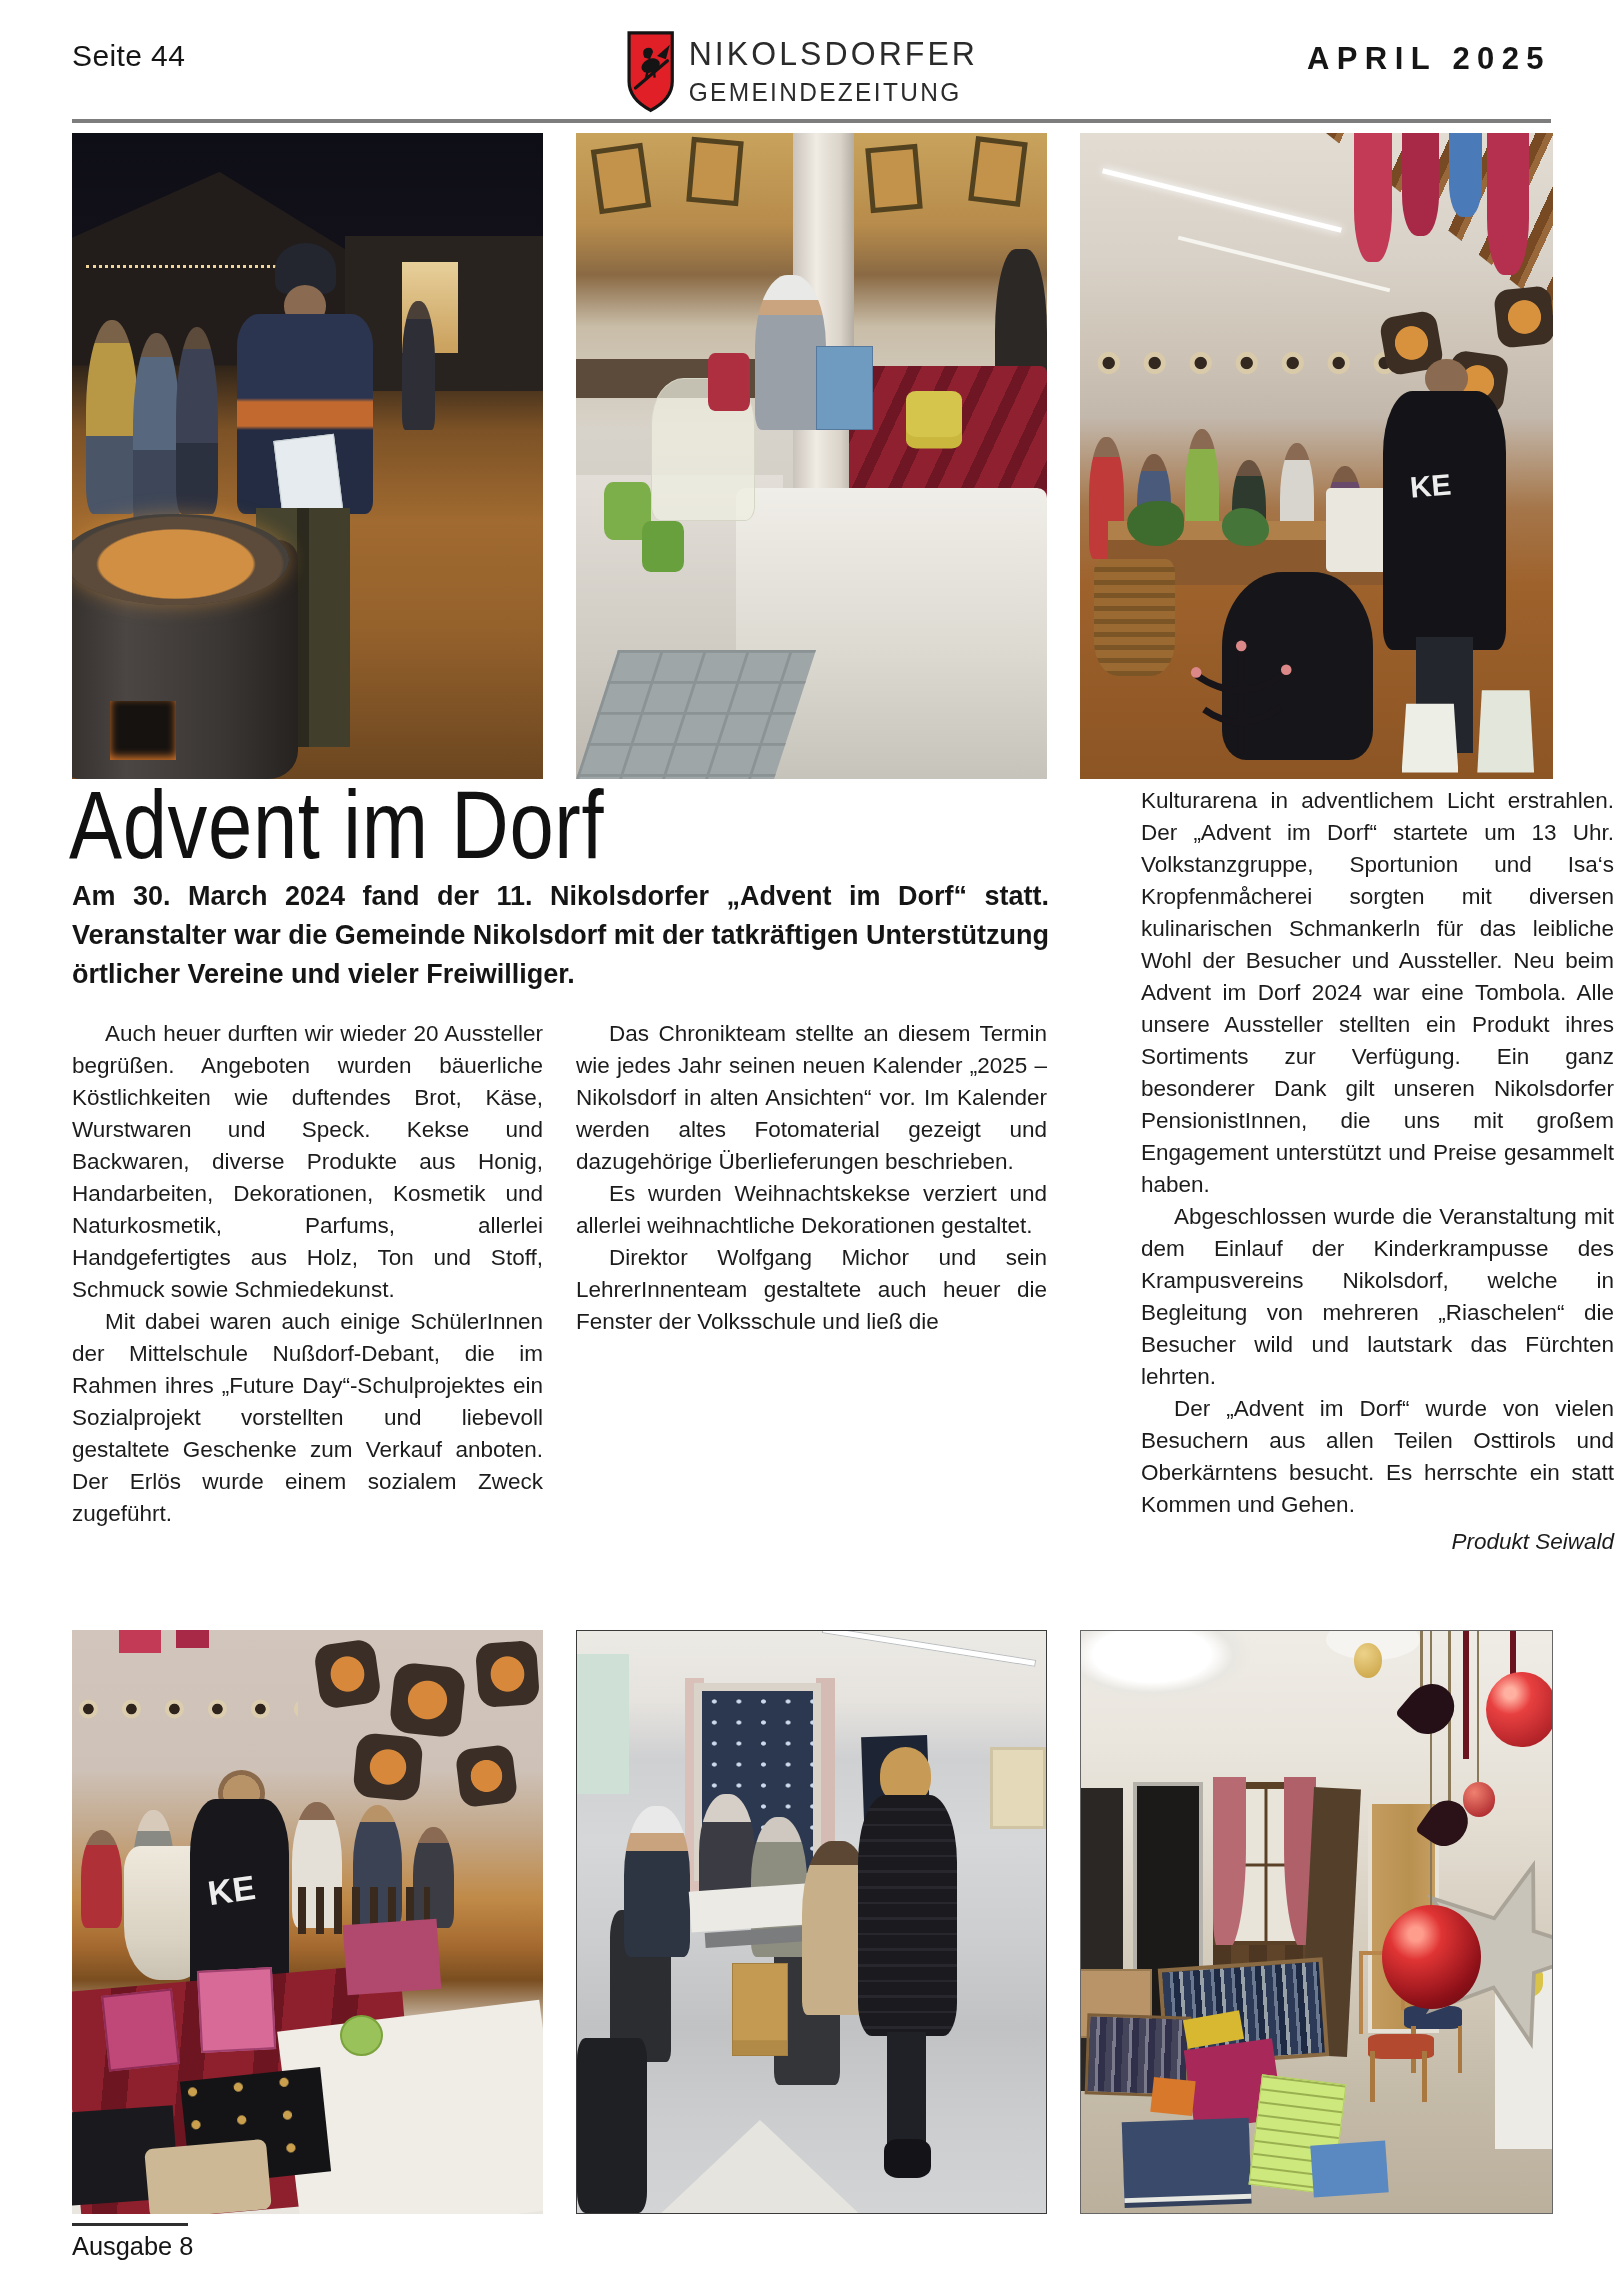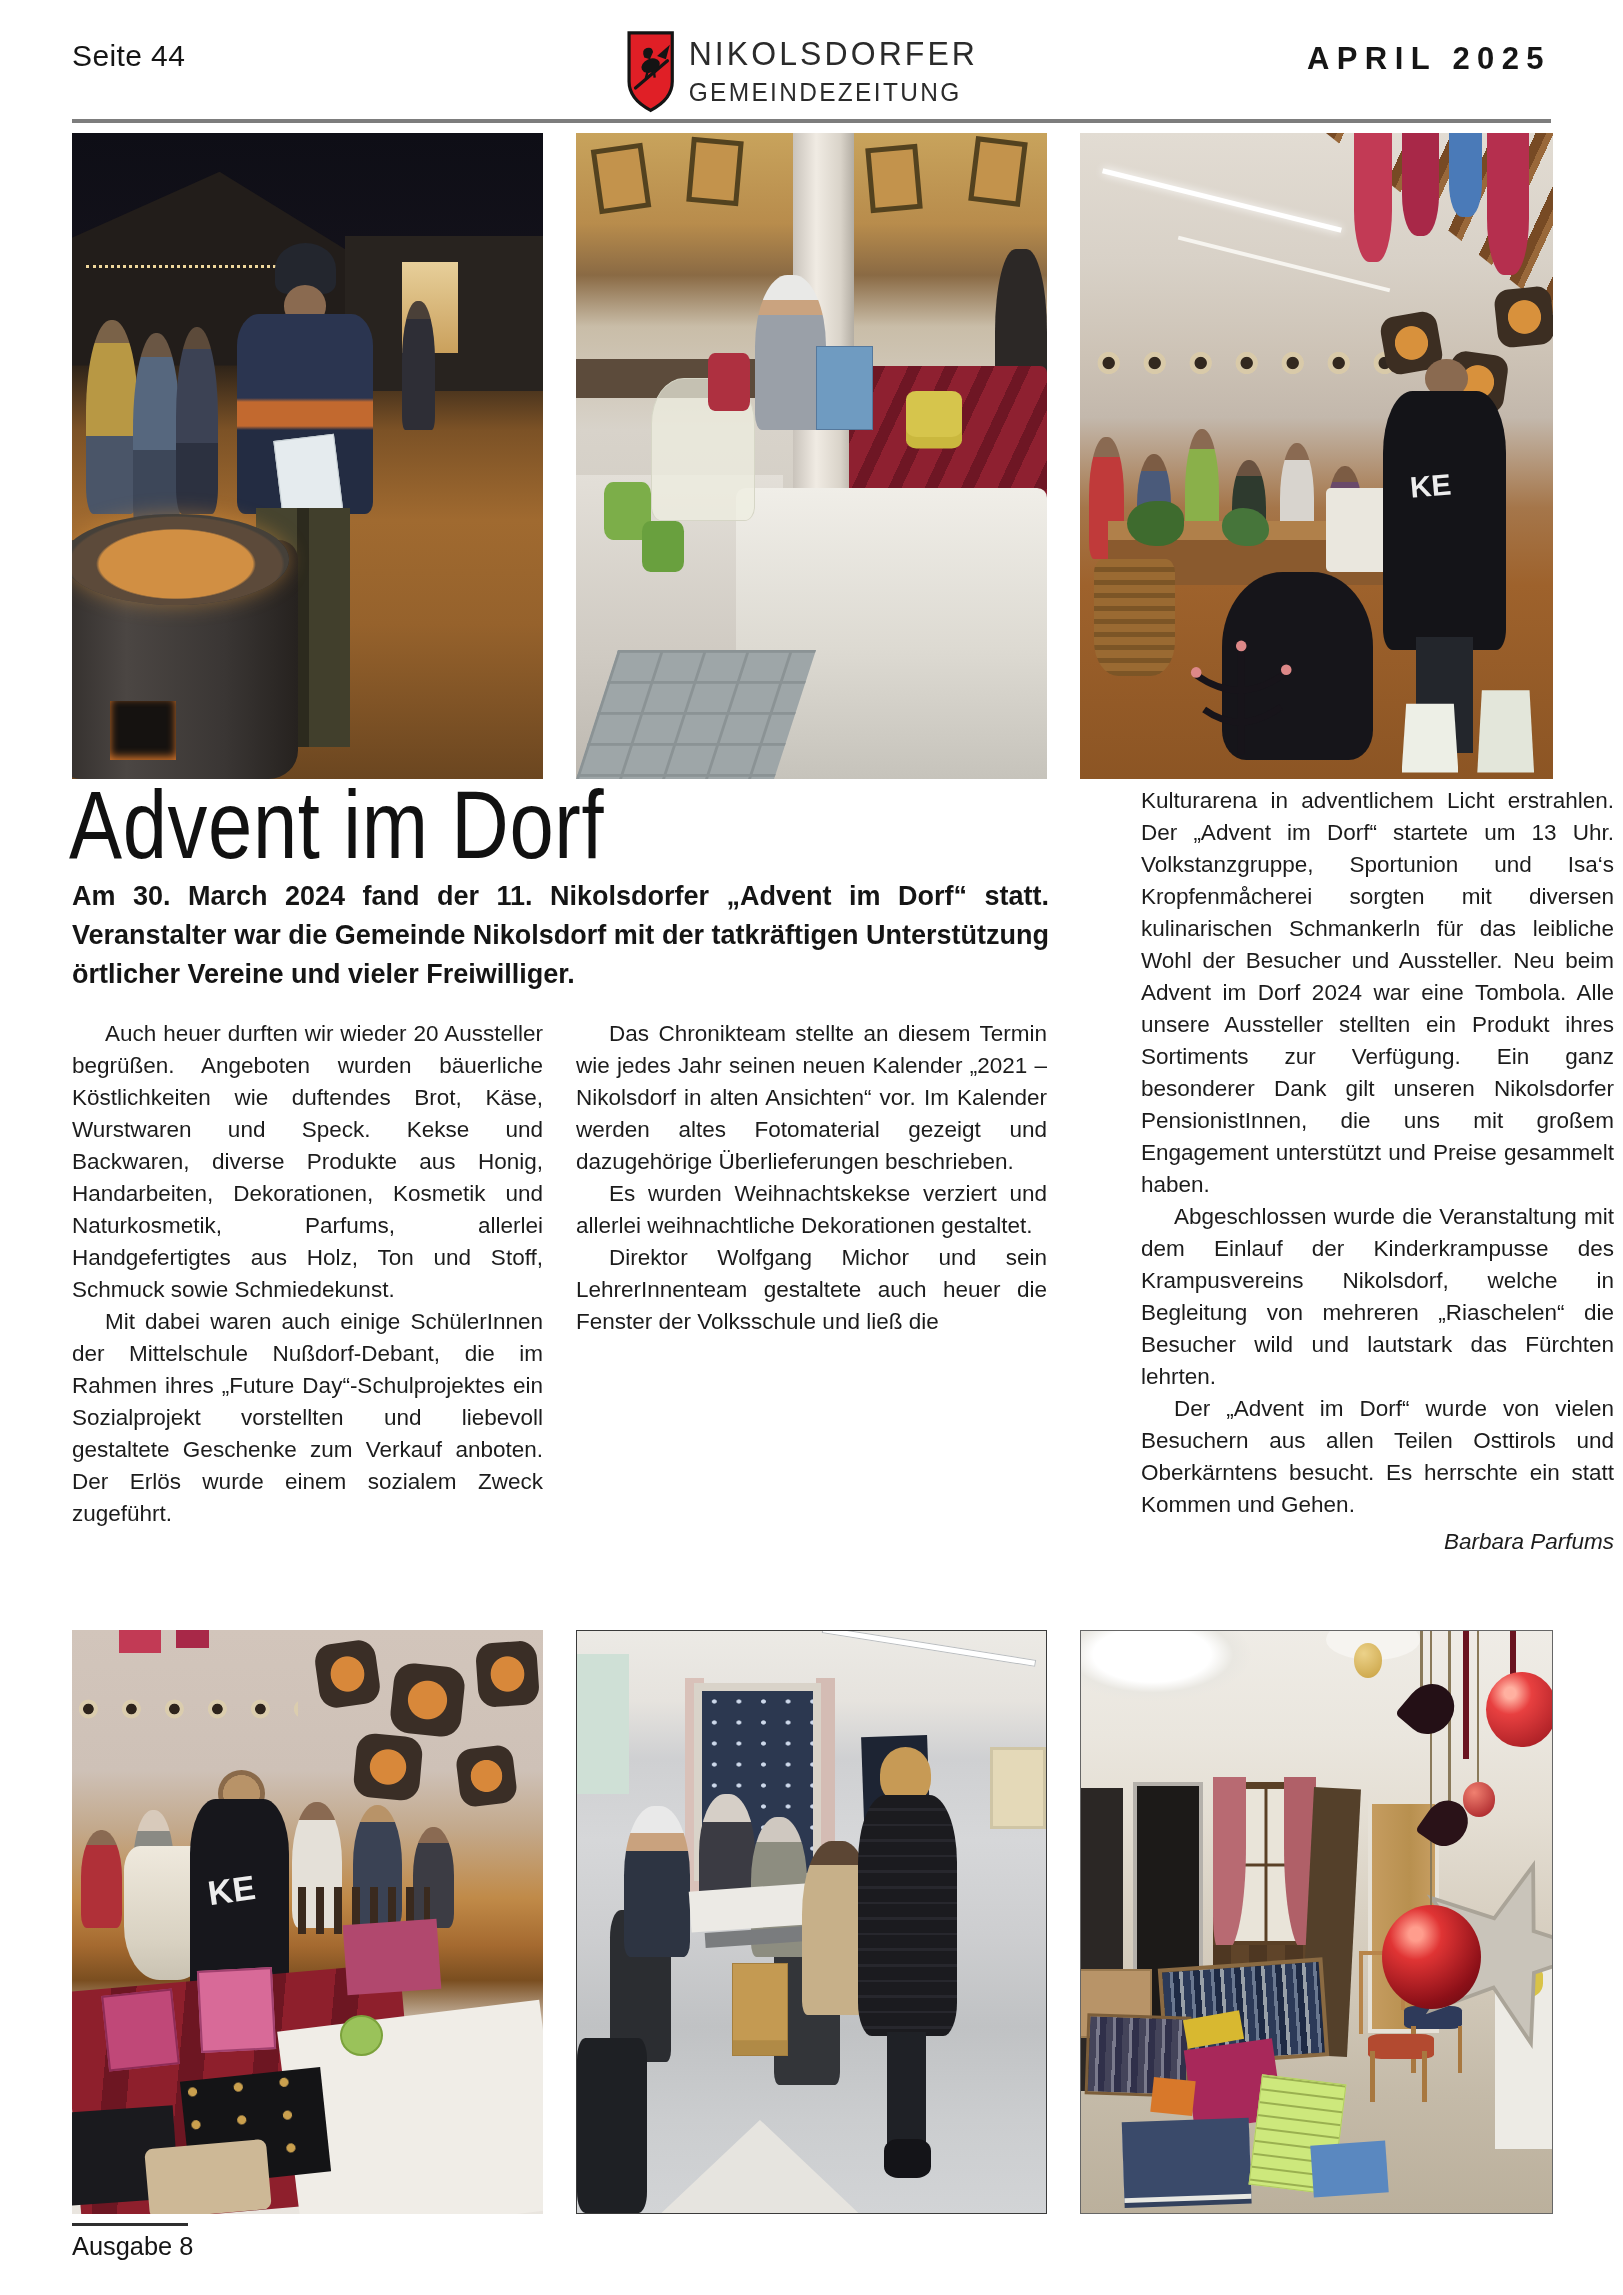--- a/index.html
+++ b/index.html
@@ -322,29 +322,29 @@
   </figure>
 
   <h1 class="headline"><span class="inner">Advent im Dorf</span></h1>
   <p class="lead">Am 30. March 2024 fand der 11. Nikolsdorfer „Advent im Dorf“ statt. Veranstalter war die Gemeinde Nikolsdorf mit der tatkräftigen Unterstützung örtlicher Vereine und vieler Freiwilliger.</p>
 
   <div class="col col1">
     <p>Auch heuer durften wir wieder 20 Aussteller begrüßen. Angeboten wurden bäuerliche Köstlichkeiten wie duftendes Brot, Käse, Wurstwaren und Speck. Kekse und Backwaren, diverse Produkte aus Honig, Handarbeiten, Dekorationen, Kosmetik und Naturkosmetik, Parfums, allerlei Handgefertigtes aus Holz, Ton und Stoff, Schmuck sowie Schmiedekunst.</p>
     <p>Mit dabei waren auch einige SchülerInnen der Mittelschule Nußdorf-Debant, die im Rahmen ihres „Future Day“-Schulprojektes ein Sozialprojekt vorstellten und liebevoll gestaltete Geschenke zum Verkauf anboten. Der Erlös wurde einem sozialem Zweck zugeführt.</p>
   </div>
   <div class="col col2">
-    <p>Das Chronikteam stellte an diesem Termin wie jedes Jahr seinen neuen Kalender „2021 – Nikolsdorf in alten Ansichten“ vor. Im Kalender werden altes Fotomaterial gezeigt und dazugehörige Überlieferungen beschrieben.</p>
+    <p>Das Chronikteam stellte an diesem Termin wie jedes Jahr seinen neuen Kalender „2025 – Nikolsdorf in alten Ansichten“ vor. Im Kalender werden altes Fotomaterial gezeigt und dazugehörige Überlieferungen beschrieben.</p>
     <p>Es wurden Weihnachtskekse verziert und allerlei weihnachtliche Dekorationen gestaltet.</p>
     <p>Direktor Wolfgang Michor und sein LehrerInnenteam gestaltete auch heuer die Fenster der Volksschule und ließ die</p>
   </div>
   <div class="col col3">
     <p class="no-indent">Kulturarena in adventlichem Licht erstrahlen. Der „Advent im Dorf“ startete um 13 Uhr. Volkstanzgruppe, Sportunion und Isa‘s Kropfenmåcherei sorgten mit diversen kulinarischen Schmankerln für das leibliche Wohl der Besucher und Aussteller. Neu beim Advent im Dorf 2024 war eine Tombola. Alle unsere Aussteller stellten ein Produkt ihres Sortiments zur Verfügung. Ein ganz besonderer Dank gilt unseren Nikolsdorfer PensionistInnen, die uns mit großem Engagement unterstützt und Preise gesammelt haben.</p>
     <p>Abgeschlossen wurde die Veranstaltung mit dem Einlauf der Kinderkrampusse des Krampusvereins Nikolsdorf, welche in Begleitung von mehreren „Riaschelen“ die Besucher wild und lautstark das Fürchten lehrten.</p>
     <p>Der „Advent im Dorf“ wurde von vielen Besuchern aus allen Teilen Osttirols und Oberkärntens besucht. Es herrschte ein statt Kommen und Gehen.</p>
-    <p class="byline">Barbara Parfums</p>
+    <p class="byline">Produkt Seiwald</p>
   </div>
 
   <figure class="photo b1" aria-label="Markttreiben in der Kulturarena mit Kosmetikstand im Vordergrund">
     <div class="p4-bg"></div>
     <div class="p4-ban1"></div>
     <div class="p4-ban2"></div>
     <div class="p4-portholes"></div>
     <div class="p4-frame" style="left:52%;top:2%;width:13%;height:11%;transform:rotate(-8deg)"></div>
     <div class="p4-frame" style="left:68%;top:6%;width:15%;height:12%;transform:rotate(6deg)"></div>
     <div class="p4-frame" style="left:86%;top:2%;width:13%;height:11%;transform:rotate(-4deg)"></div>

